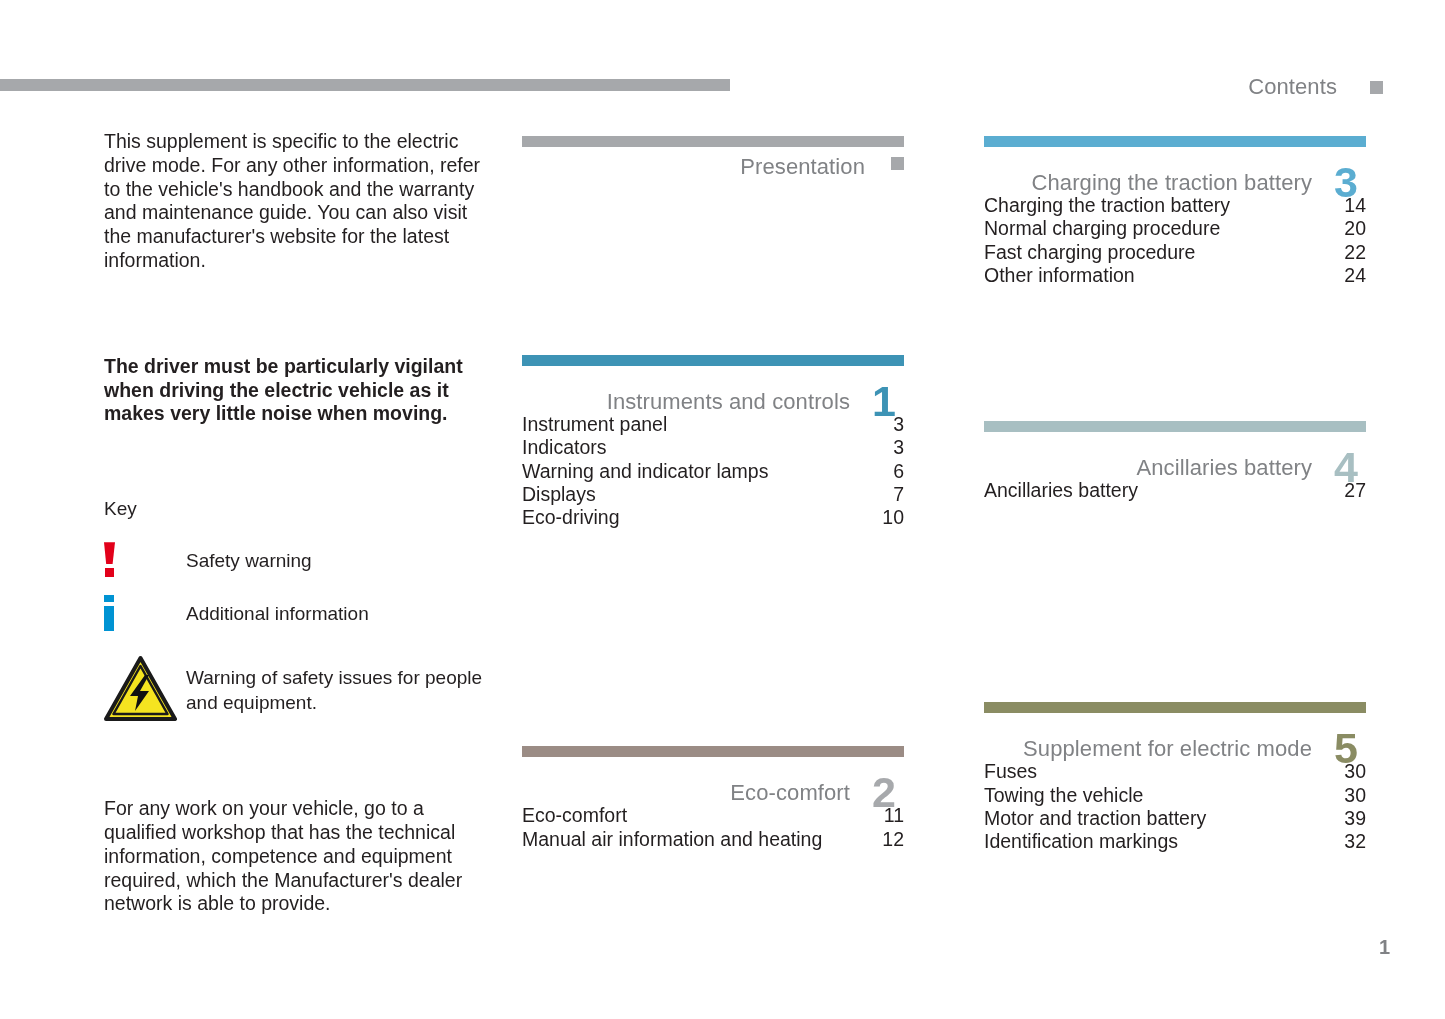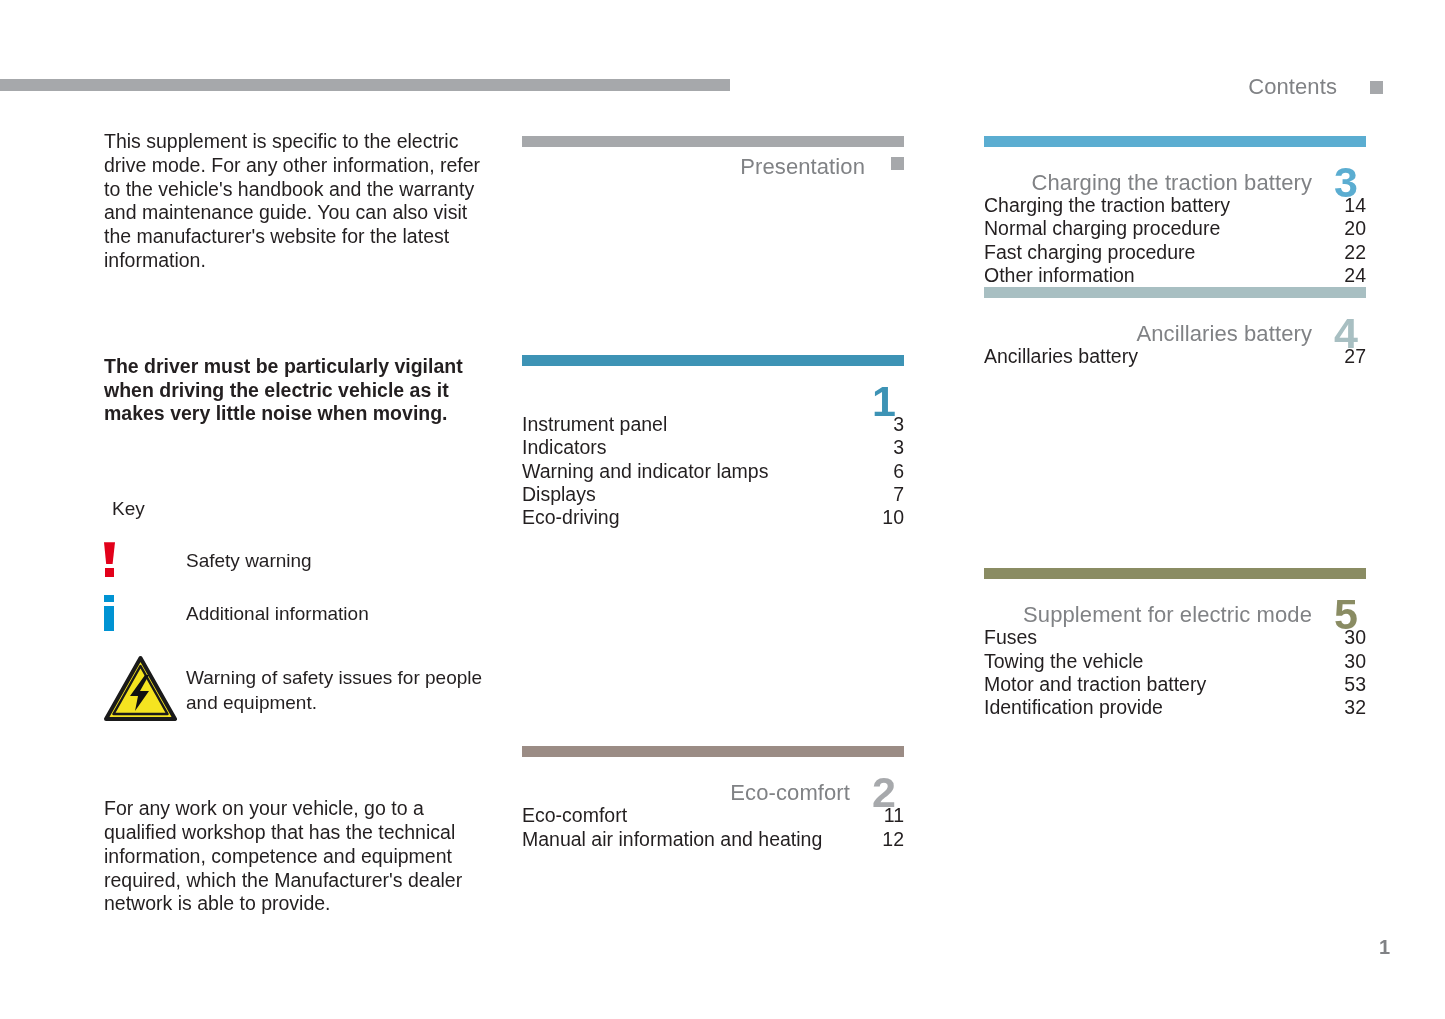--- a/index.html
+++ b/index.html
@@ -62,21 +62,21 @@
   }
   .intro-para.bold { font-weight: bold; }
 
   .spacer-1 { height: 82px; }
   .spacer-2 { height: 72px; }
   .spacer-3 { height: 56px; }
 
   .key-heading {
     font-size: 19px;
     color: #231f20;
-    margin: 0 0 22px 8px;
+    margin: 0 0 22px 0;
   }
 
   .key-row {
     display: flex;
     align-items: center;
     margin-bottom: 18px;
   }
   .key-icon-cell {
     width: 82px;
     flex: 0 0 82px;
@@ -174,21 +174,21 @@
     color: #231f20;
   }
   .toc-label { white-space: nowrap; }
   .toc-page { white-space: nowrap; padding-left: 12px; }
 
   
   .sec-offset-presentation  { margin-top: 6px; }
   .sec-offset-instruments   { margin-top: 167px; }
   .sec-offset-ecocomfort    { margin-top: 217px; }
   .sec-offset-charging      { margin-top: 6px; }
-  .sec-offset-ancillaries   { }
+  .sec-offset-ancillaries   { margin-top: 134px; }
   .sec-offset-supplement    { margin-top: 200px; }
 
   
   .page-number {
     position: absolute;
     right: 55px;
     bottom: 60px;
     font-size: 20px;
     font-weight: bold;
     color: #808285;
@@ -256,20 +256,21 @@
     <div class="section-head">
       <span class="section-title">Presentation</span>
       <span class="section-marker" style="background:#a6a8ab;"></span>
     </div>
     <ul class="toc-list"></ul>
   </div>
 
   <div class="section sec-offset-instruments">
     <div class="section-bar" style="background:#3d93b5;"></div>
     <div class="section-head">
+      <span class="section-title">Instruments and controls</span>
       <span class="section-number" style="color:#3d93b5;">1</span>
     </div>
     <ul class="toc-list">
       <li class="toc-item">
         <span class="toc-label">Instrument panel</span>
         <span class="toc-page">3</span>
       </li>
       <li class="toc-item">
         <span class="toc-label">Indicators</span>
         <span class="toc-page">3</span>
@@ -360,23 +361,23 @@
       <li class="toc-item">
         <span class="toc-label">Fuses</span>
         <span class="toc-page">30</span>
       </li>
       <li class="toc-item">
         <span class="toc-label">Towing the vehicle</span>
         <span class="toc-page">30</span>
       </li>
       <li class="toc-item">
         <span class="toc-label">Motor and traction battery</span>
-        <span class="toc-page">53</span>
-      </li>
-      <li class="toc-item">
-        <span class="toc-label">Identification provide</span>
+        <span class="toc-page">39</span>
+      </li>
+      <li class="toc-item">
+        <span class="toc-label">Identification markings</span>
         <span class="toc-page">32</span>
       </li>
     </ul>
   </div>
 </div>
 
 <div class="page-number">1</div>
 
 </body></html>

